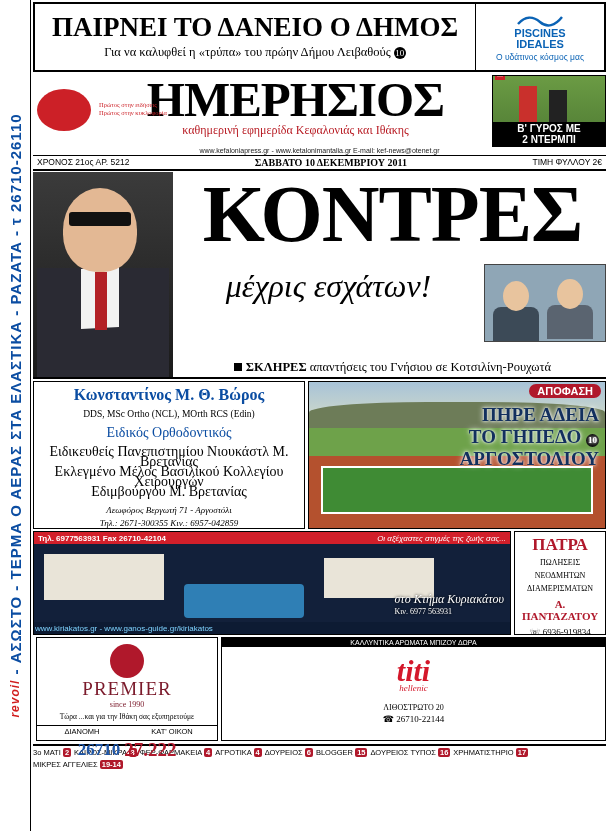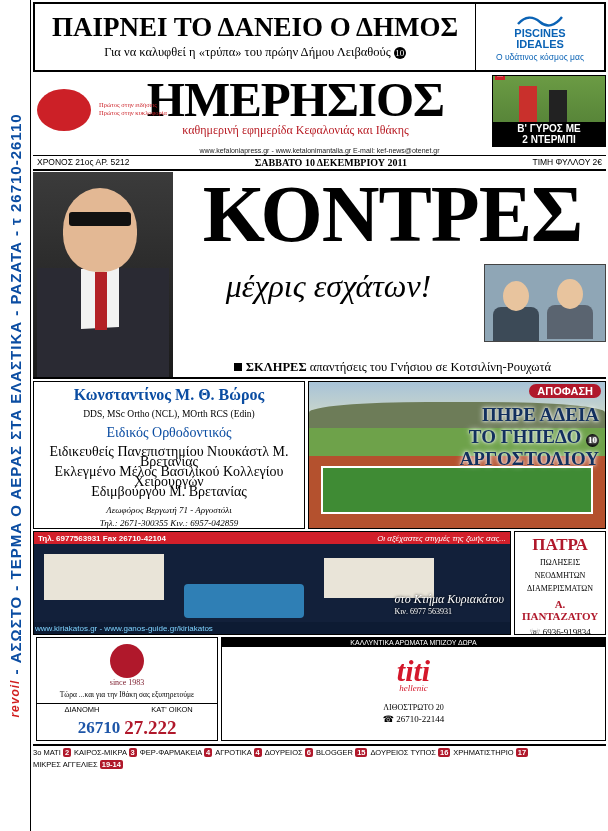--- a/index.html
+++ b/index.html
@@ -270,21 +270,22 @@
         <div class="l">ΔΙΑΜΕΡΙΣΜΑΤΩΝ</div>
         <div class="nm">Α. ΠΑΝΤΑΖΑΤΟΥ</div>
         <div class="ph">☏ <span>6936-919834</span></div>
       </div>
     </div>
 
     <div class="bottomrow">
 
       <div class="ad-premier">
         <div class="rose"></div>
-        <div class="premier-s">since 1983</div>
+        <div class="premier-t">PREMIER</div>
+        <div class="premier-s">since 1990</div>
         <div class="premier-tag">Τώρα ...και για την Ιθάκη σας εξυπηρετούμε</div>
         <div class="premier-bar">
           <div>ΔΙΑΝΟΜΗ</div>
           <div>ΚΑΤ' ΟΙΚΟΝ</div>
         </div>
         <div class="premier-nums">
           <span class="a">26710</span>
           <span class="b">27.222</span>
         </div>
       </div>

